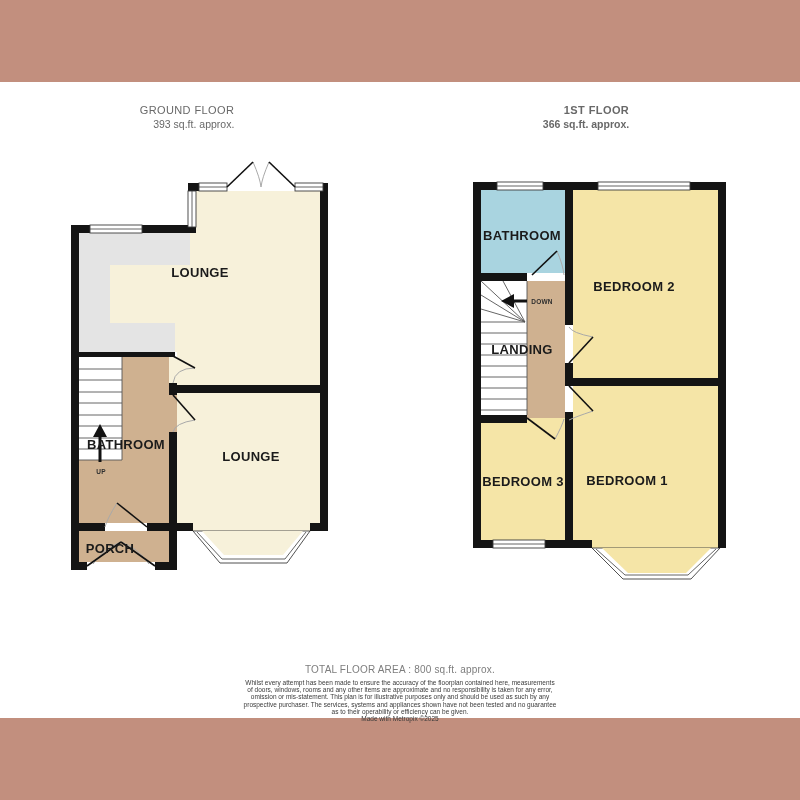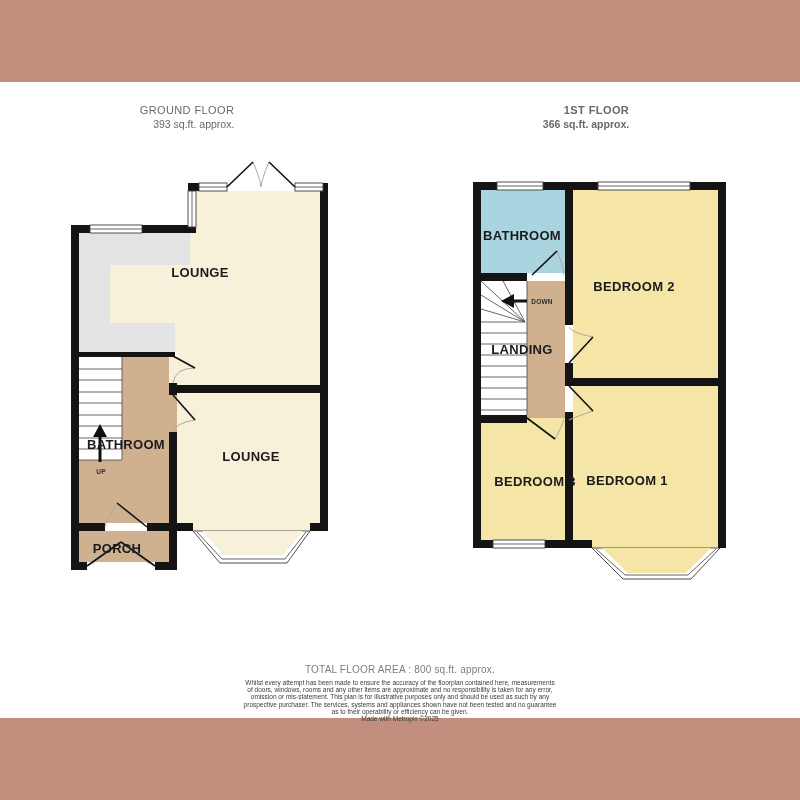--- a/index.html
+++ b/index.html
@@ -216,27 +216,27 @@
       <line class="doorleaf" x1="104" y1="211" x2="128" y2="236"></line>
       <path class="doorarc" d="M90,264 Q97,251 99,244"></path>
       <line class="doorleaf" x1="62" y1="243" x2="90" y2="264"></line>
     </g>
   </svg>
 
   <div class="room-label" style="left:200px;top:272px;">LOUNGE</div>
   <div class="room-label" style="left:126px;top:444px;">BATHROOM</div>
   <div class="stair-label" style="left:101px;top:471px;">UP</div>
   <div class="room-label" style="left:251px;top:456px;">LOUNGE</div>
-  <div class="room-label" style="left:117px;top:548px;">PORCH</div>
+  <div class="room-label" style="left:110px;top:548px;">PORCH</div>
 
   <div class="room-label" style="left:522px;top:235px;">BATHROOM</div>
   <div class="room-label" style="left:634px;top:286px;">BEDROOM 2</div>
   <div class="stair-label" style="left:542px;top:301px;">DOWN</div>
   <div class="room-label" style="left:522px;top:349px;">LANDING</div>
-  <div class="room-label" style="left:523px;top:481px;margin-left:12px;">BEDROOM 3</div>
+  <div class="room-label" style="left:523px;top:481px;">BEDROOM 3</div>
   <div class="room-label" style="left:627px;top:480px;">BEDROOM 1</div>
 
   <div class="footer">
     <div class="footer-total">TOTAL FLOOR AREA : 800 sq.ft. approx.</div>
     <div class="footer-lines">
       <div class="footer-line" style="top:0px;">Whilst every attempt has been made to ensure the accuracy of the floorplan contained here, measurements</div>
       <div class="footer-line" style="top:7.2px;">of doors, windows, rooms and any other items are approximate and no responsibility is taken for any error,</div>
       <div class="footer-line" style="top:14.4px;">omission or mis-statement. This plan is for illustrative purposes only and should be used as such by any</div>
       <div class="footer-line" style="top:21.6px;">prospective purchaser. The services, systems and appliances shown have not been tested and no guarantee</div>
       <div class="footer-line" style="top:28.8px;">as to their operability or efficiency can be given.</div>

